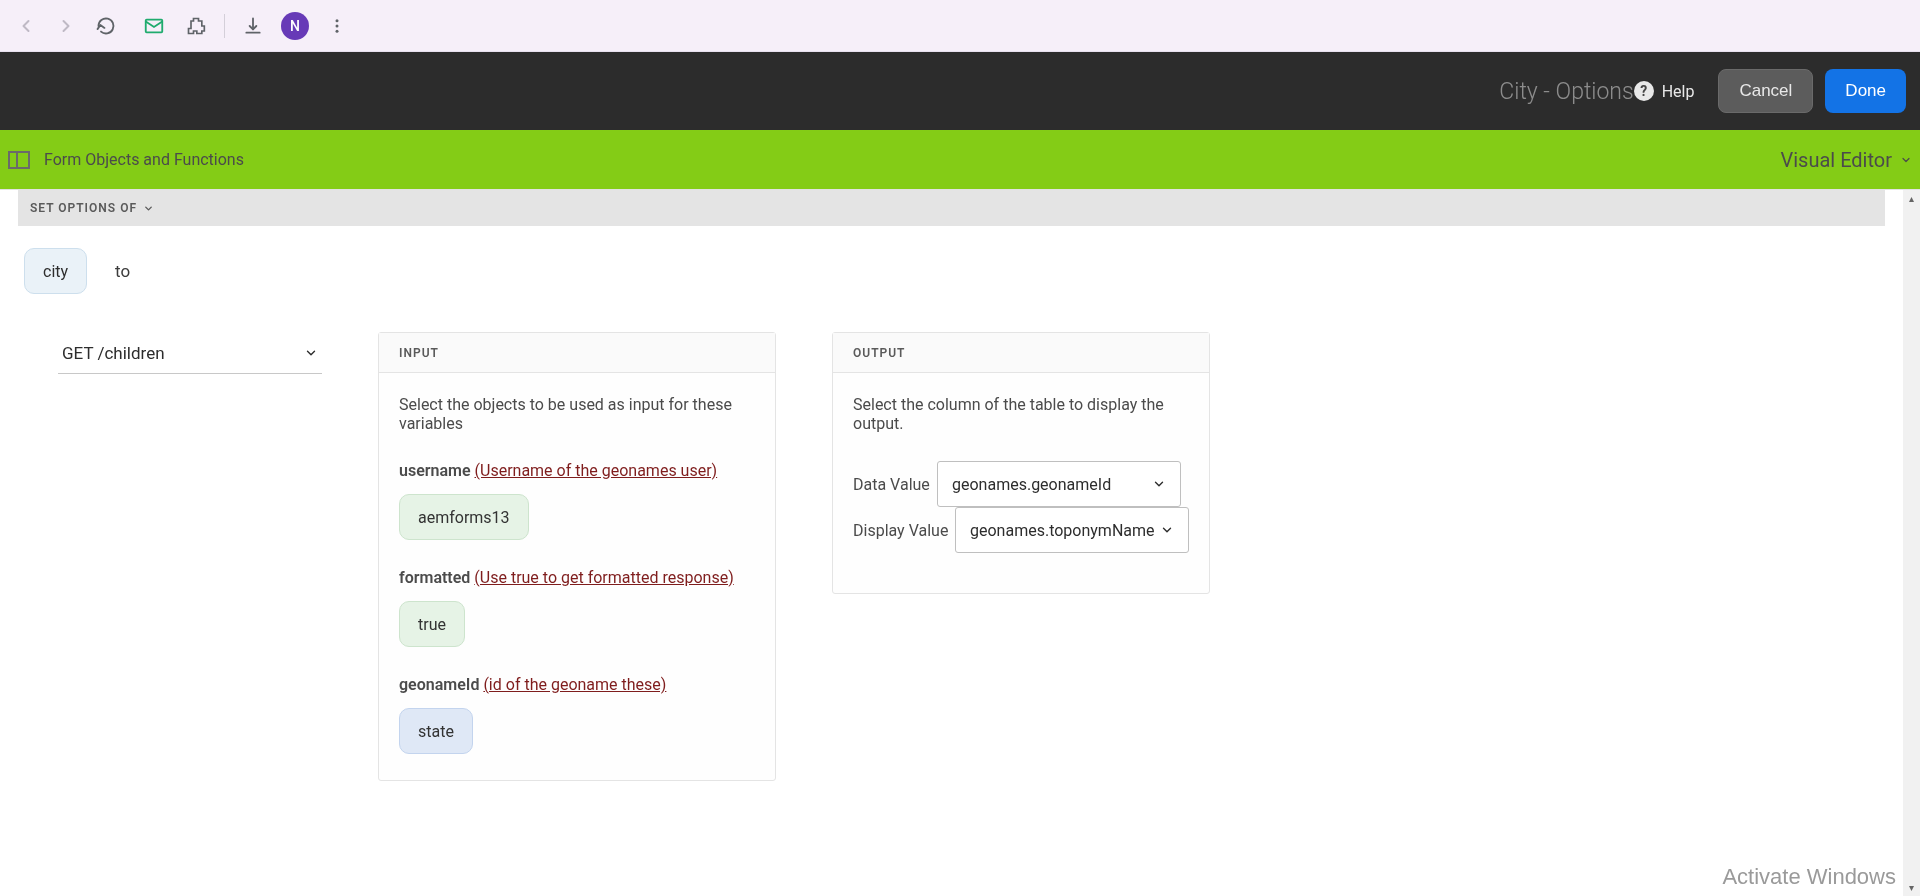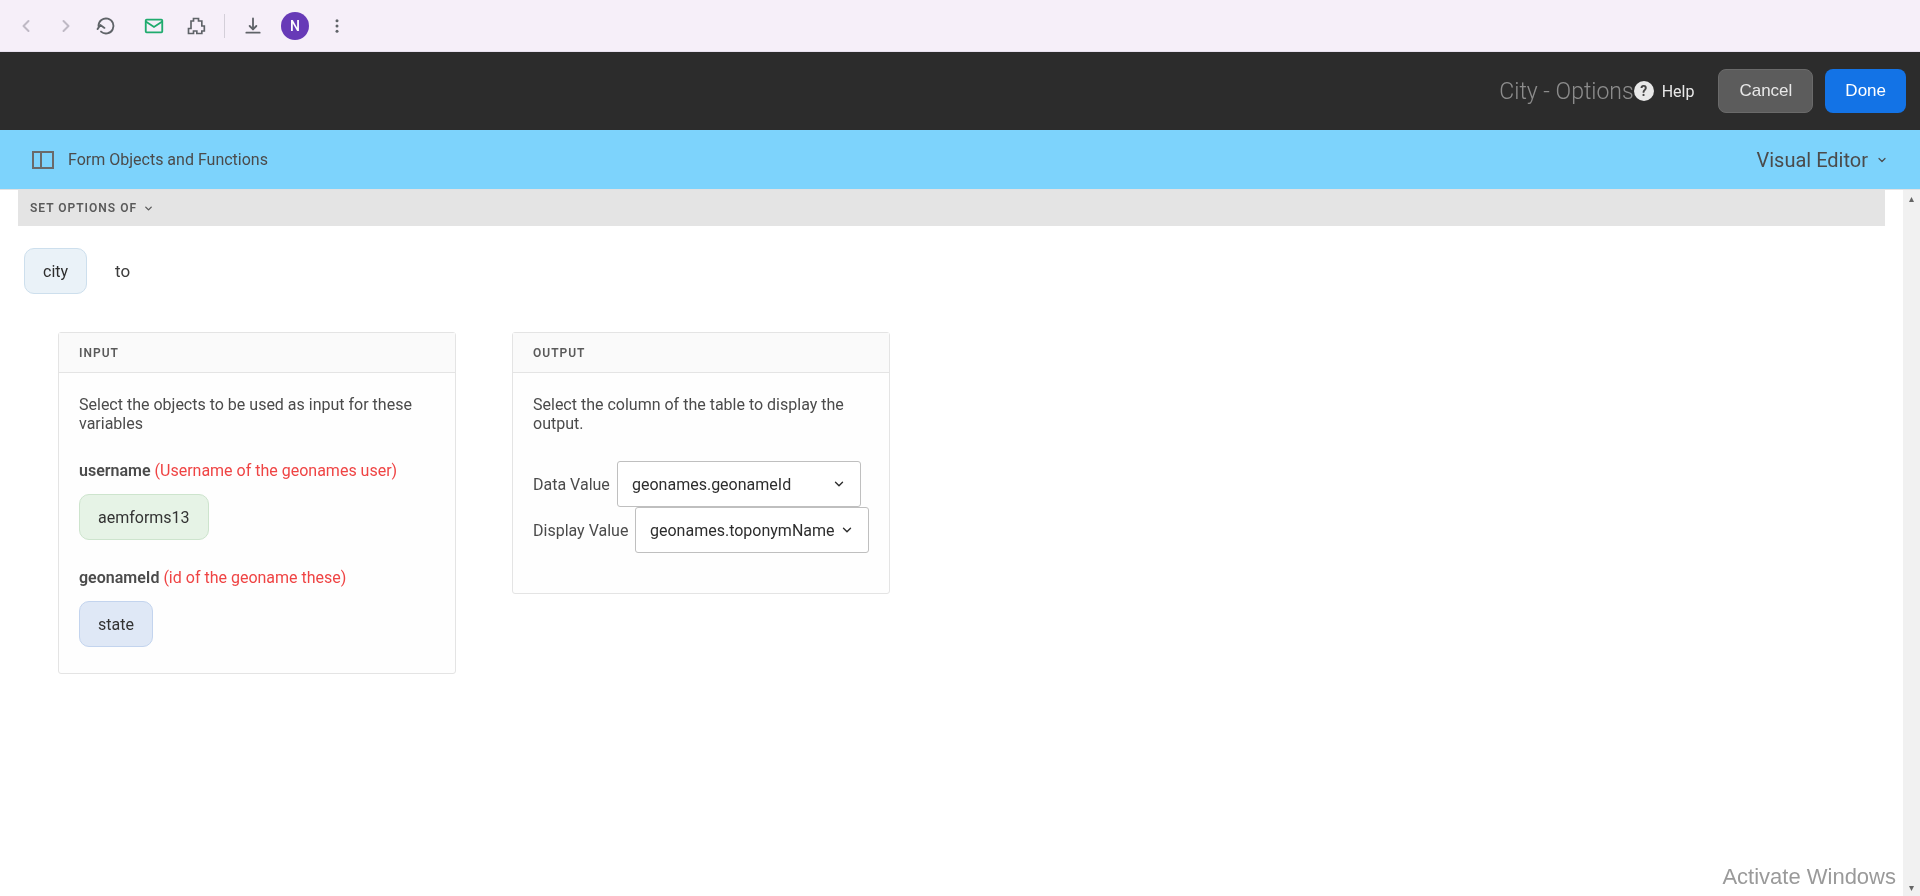--- a/index.html
+++ b/index.html
@@ -23,21 +23,21 @@
     .header-content { position: relative; z-index: 0; width: 100%; display: flex; align-items: center; justify-content: flex-end; }
     .app-title { font-size: 23px; font-weight: 300; color: #d8d8d8; }
     .header-actions { display: flex; align-items: center; gap: 12px; position: relative; z-index: 2; }
     .help-link { display: flex; align-items: center; gap: 8px; color: #e8e8e8; font-size: 16px; cursor: pointer; margin-right: 12px; }
     .help-icon-bg { width: 20px; height: 20px; background: #e8e8e8; color: #444; border-radius: 50%; display: flex; align-items: center; justify-content: center; font-size: 14px; font-weight: bold; }
     .btn { height: 44px; padding: 0 20px; border-radius: 8px; font-size: 17px; font-weight: 500; cursor: pointer; display: flex; align-items: center; border: none; }
     .btn-cancel { background: #5c5c5c; color: #e8e8e8; border: 1px solid #6a6a6a; }
     .btn-done { background: #1373e6; color: #fff; }
 
     
-    .toolbar-strip { height: 60px; background: #7dd3fc; border-bottom: 1px solid #e2e2e2; display: flex; align-items: center; justify-content: space-between; padding: 0 32px; }
+    .toolbar-strip { height: 60px; background: #84cc16; border-bottom: 1px solid #e2e2e2; display: flex; align-items: center; justify-content: space-between; padding: 0 8px; }
     .toolbar-left { display: flex; align-items: center; gap: 14px; color: #4b4b4b; font-size: 16px; }
     .panel-icon { width: 22px; height: 18px; border: 2px solid #6a6a6a; position: relative; }
     .panel-icon::before { content: ""; position: absolute; left: 6px; top: 0; bottom: 0; width: 2px; background: #6a6a6a; }
     .toolbar-right { display: flex; align-items: center; gap: 8px; color: #4b4b4b; font-size: 20px; cursor: pointer; }
 
     
     .scroll-wrap { position: relative; height: calc(100vh - 52px - 78px - 60px); }
     .scrollbar-v { position: absolute; right: 0; top: 0; bottom: 0; width: 17px; background: #f1f1f1; display: flex; flex-direction: column; align-items: center; justify-content: space-between; }
     .scroll-arrow { width: 17px; height: 17px; display: flex; align-items: center; justify-content: center; color: #666; font-size: 10px; cursor: pointer; }
     .content { padding: 0 18px; height: 100%; overflow: hidden; margin-right: 0; }
@@ -55,21 +55,21 @@
     .config-row { display: flex; align-items: flex-start; gap: 56px; padding-left: 40px; padding-top: 20px; }
     .endpoint-sel { position: relative; width: 264px; }
     .endpoint-display { height: 42px; display: flex; align-items: center; justify-content: space-between; font-size: 17px; color: #2d2d2d; border-bottom: 1px solid #c8c8c8; padding: 0 4px; cursor: pointer; }
 
     .panel { width: 398px; background: #fefefe; border: 1px solid #e4e4e4; border-radius: 3px; }
     .panel-header { height: 40px; display: flex; align-items: center; padding: 0 20px; font-size: 12px; letter-spacing: 1px; font-weight: 600; color: #5a5a5a; border-bottom: 1px solid #e4e4e4; background: #fafafa; }
     .panel-body { padding: 22px 20px 26px 20px; }
     .panel-instruction { font-size: 16px; color: #4b4b4b; margin-bottom: 28px; }
     .field-label-row { font-size: 16px; color: #4b4b4b; margin-bottom: 14px; }
     .field-name { font-weight: 600; }
-    .field-hint { color: #ef4444; }
+    .field-hint { color: #7f1d1d; text-decoration: underline; }
     .chip-value { background: #e6f3e6; border: 1px solid #cde4cd; }
     .chip-state { background: #dfe8f6; border: 1px solid #c3d4ee; }
     .field-block { margin-bottom: 28px; }
 
     .kv-row { display: flex; align-items: center; gap: 6px; margin-bottom: 14px; }
     .kv-label { font-size: 16px; color: #4b4b4b; width: 96px; }
     .combo { flex: 1; height: 46px; border: 1px solid #bfbfbf; border-radius: 3px; display: flex; align-items: center; justify-content: space-between; padding: 0 14px; font-size: 16px; color: #2d2d2d; background: #fff; cursor: pointer; }
     .combo-narrow { max-width: 244px; }
 
     
@@ -169,34 +169,49 @@
       </span>
     </div>
 
     <div class="rule-target-row">
       <div class="chip chip-city">city</div>
       <span class="prep-to">to</span>
     </div>
 
     <div class="config-row">
 
+      <div class="endpoint-sel">
+        <div class="endpoint-display">
+          <span>GET /children</span>
+          <svg width="14" height="14" viewBox="0 0 24 24" fill="none" stroke="currentColor" stroke-width="2.4" stroke-linecap="round" stroke-linejoin="round">
+              <polyline points="6 9 12 15 18 9"></polyline>
+            </svg>
+        </div>
+      </div>
 
       <div class="panel">
         <div class="panel-header">INPUT</div>
         <div class="panel-body">
           <div class="panel-instruction">Select the objects to be used as input for these variables</div>
 
           <div class="field-block">
             <div class="field-label-row">
               <span class="field-name">username</span>
               <span class="field-hint">(Username of the geonames user)</span>
             </div>
             <div class="chip chip-value">aemforms13</div>
           </div>
 
+          <div class="field-block">
+            <div class="field-label-row">
+              <span class="field-name">formatted</span>
+              <span class="field-hint">(Use true to get formatted response)</span>
+            </div>
+            <div class="chip chip-value">true</div>
+          </div>
 
           <div class="field-block" style="margin-bottom:0;">
             <div class="field-label-row">
               <span class="field-name">geonameId</span>
               <span class="field-hint">(id of the geoname these)</span>
             </div>
             <div class="chip chip-state">state</div>
           </div>
         </div>
       </div>

